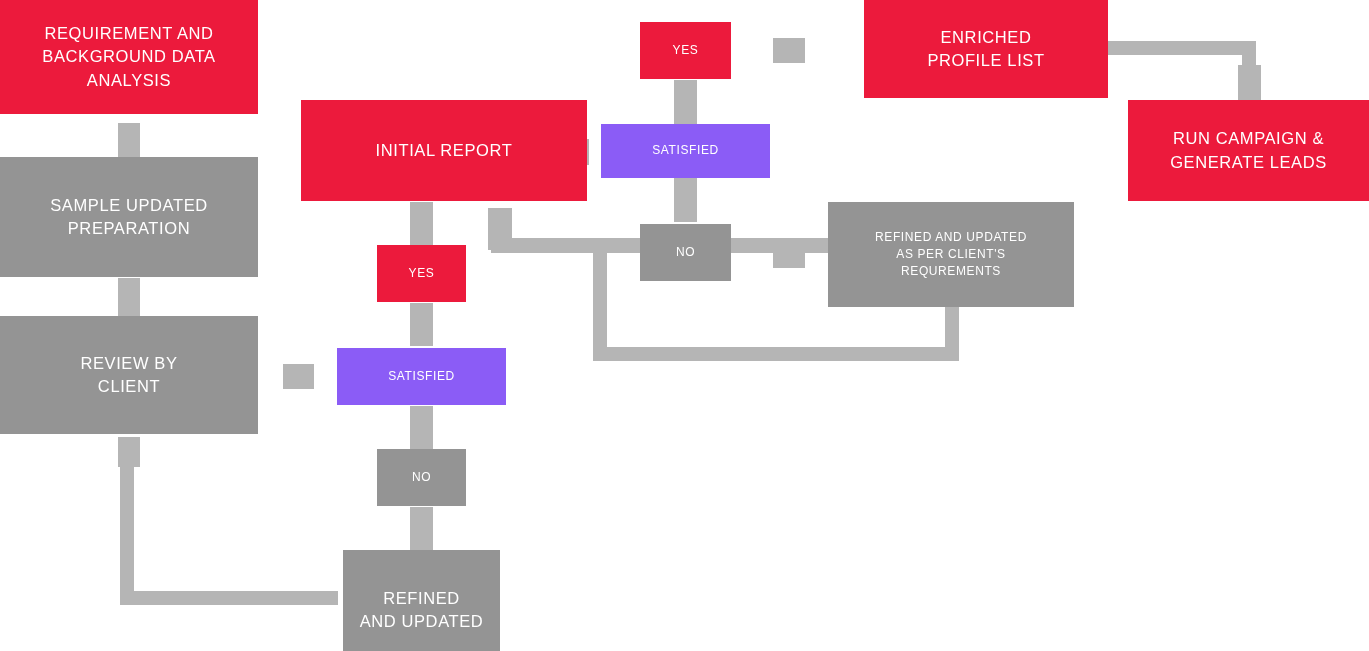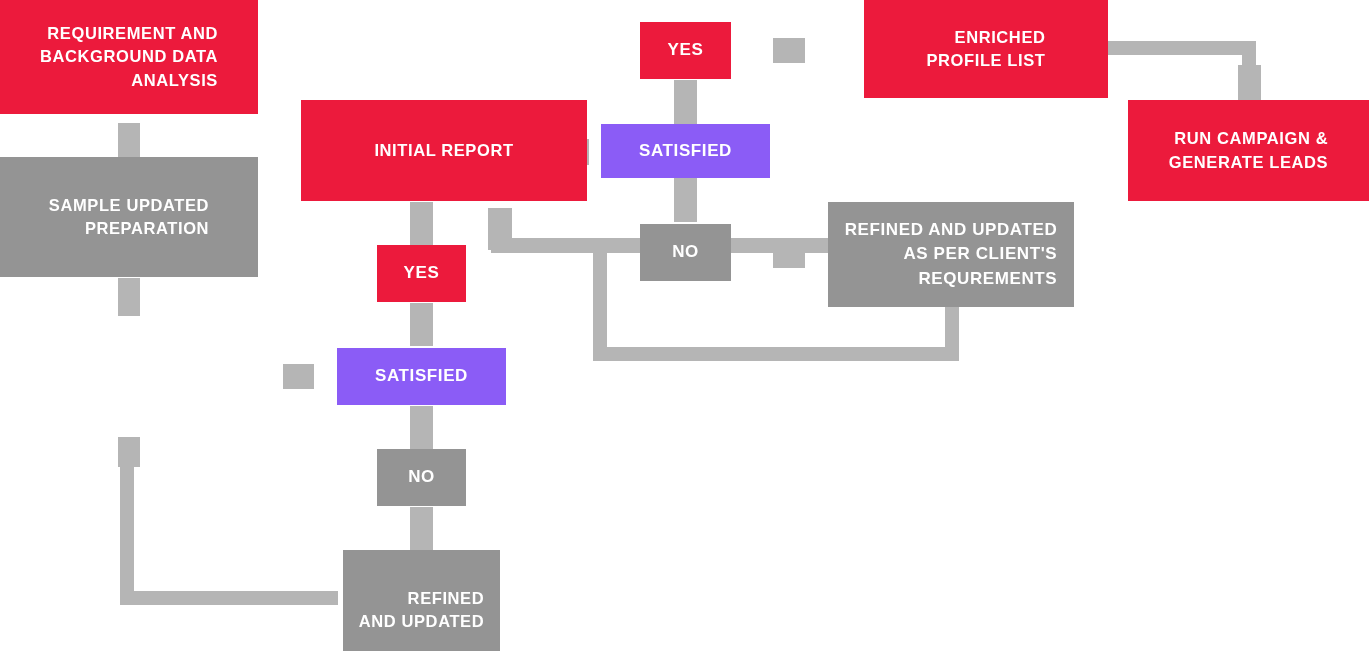--- a/index.html
+++ b/index.html
@@ -15,38 +15,38 @@
     width: 1369px;
     height: 651px;
     background: #ffffff;
     overflow: hidden;
   }
   .node {
     position: absolute;
     display: flex;
     align-items: center;
     justify-content: center;
-    text-align: right;
+    text-align: center;
     color: #ffffff;
-    font-weight: bold;
+    font-weight: normal;
     letter-spacing: 0.6px;
     line-height: 1.42;
     box-sizing: border-box;
     padding: 2px 6px;
     white-space: pre-line;
   }
   .node.red    { background: #ec1a3c; }
   .node.gray   { background: #949494; }
   .node.orange { background: #8b5cf6; }
   .conn {
     position: absolute;
     background: #b5b5b5;
   }
   .fs16 { font-size: 16.5px; }
-  .fs15 { font-size: 17px; }
+  .fs15 { font-size: 12px; }
 </style>
 </head>
 <body>
 
 <div id="canvas">
 
   <div class="conn" style="left:118px; top:123px; width:22px; height:34px;"></div>
   <div class="conn" style="left:118px; top:278px; width:22px; height:38px;"></div>
 
   <div class="conn" style="left:118px; top:437px; width:22px; height:30px;"></div>
@@ -80,20 +80,22 @@
   <div class="conn" style="left:1242px; top:44px; width:14px; height:24px;"></div>
   <div class="conn" style="left:1238px; top:65px; width:23px; height:35px;"></div>
 
   <div class="node red fs16" style="left:0px; top:0px; width:258px; height:114px;">REQUIREMENT AND
 BACKGROUND DATA
 ANALYSIS</div>
 
   <div class="node gray fs16" style="left:0px; top:157px; width:258px; height:120px;">SAMPLE UPDATED
 PREPARATION</div>
 
+  <div class="node gray fs16" style="left:0px; top:316px; width:258px; height:118px;">REVIEW BY
+CLIENT</div>
 
   <div class="node red fs16" style="left:301px; top:100px; width:286px; height:101px;">INITIAL REPORT</div>
 
   <div class="node red fs15" style="left:377px; top:245px; width:89px; height:57px;">YES</div>
 
   <div class="node orange fs15" style="left:337px; top:348px; width:169px; height:57px;">SATISFIED</div>
 
   <div class="node gray fs15" style="left:377px; top:449px; width:89px; height:57px;">NO</div>
 
   <div class="node gray fs16" style="left:343px; top:550px; width:157px; height:120px;">REFINED

